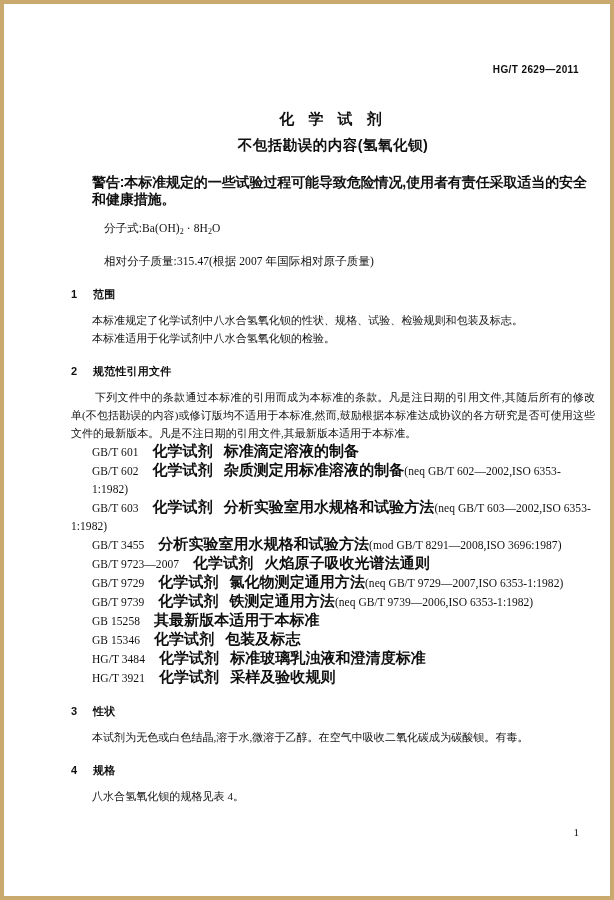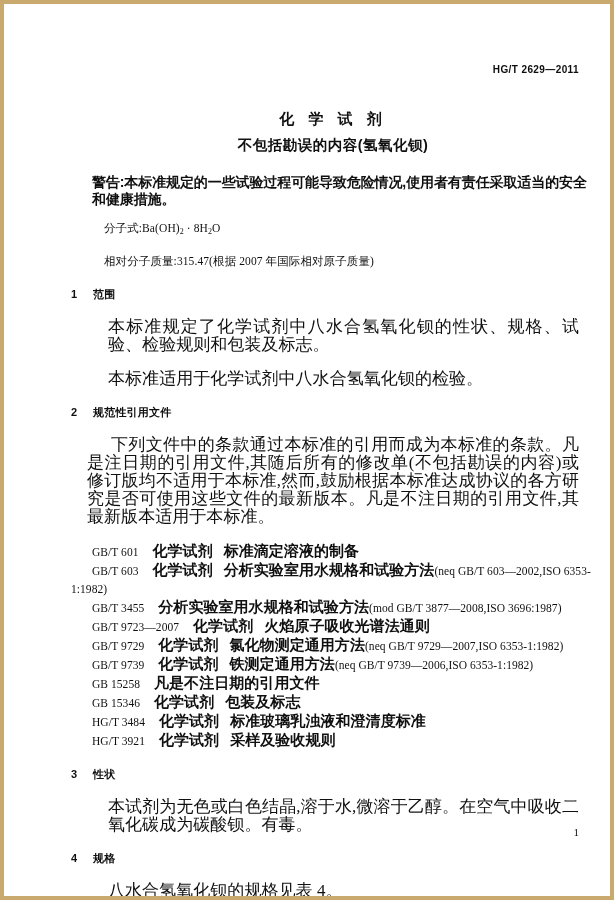--- a/index.html
+++ b/index.html
@@ -99,23 +99,23 @@
     font-weight: bold;
     margin: 17px 0 9px 0;
     letter-spacing: 0.2px;
   }
   .clause-head .clause-no {
     display: inline-block;
     width: 22px;
   }
 
   .clause-para {
-    font-size: 17px;
+    font-size: 11px;
     line-height: 18px;
-    margin: 16px;
+    margin: 0;
     padding-left: 21px;
     text-align: justify;
     letter-spacing: 0.05px;
   }
   .clause-para.flow {
     padding-left: 0;
     text-indent: 24px;
   }
 
   
@@ -187,32 +187,33 @@
       <p class="clause-para">本标准适用于化学试剂中八水合氢氧化钡的检验。</p>
 
       <div class="clause-head">
         <span class="clause-no">2</span><span>规范性引用文件</span>
       </div>
       <p class="clause-para flow">下列文件中的条款通过本标准的引用而成为本标准的条款。凡是注日期的引用文件,其随后所有的修改单(不包括勘误的内容)或修订版均不适用于本标准,然而,鼓励根据本标准达成协议的各方研究是否可使用这些文件的最新版本。凡是不注日期的引用文件,其最新版本适用于本标准。</p>
 
       <ul class="ref-list">
         <li class="ref-item"><span class="ref-code">GB/T 601</span><span class="ref-sep-wide"></span><span class="ref-title">化学试剂</span><span class="ref-sep"></span><span class="ref-title">标准滴定溶液的制备</span></li>
 
+        <li class="ref-item"><span class="ref-code">GB/T 602</span><span class="ref-sep-wide"></span><span class="ref-title">化学试剂</span><span class="ref-sep"></span><span class="ref-title">杂质测定用标准溶液的制备</span><span class="ref-code">(neq GB/T 602—2002,ISO 6353-1:1982)</span></li>
 
         <li class="ref-item hang"><span class="ref-code">GB/T 603</span><span class="ref-sep-wide"></span><span class="ref-title">化学试剂</span><span class="ref-sep"></span><span class="ref-title">分析实验室用水规格和试验方法</span><span class="ref-code">(neq GB/T 603—2002,ISO 6353-1:1982)</span></li>
 
-        <li class="ref-item"><span class="ref-code">GB/T 3455</span><span class="ref-sep-wide"></span><span class="ref-title">分析实验室用水规格和试验方法</span><span class="ref-code">(mod GB/T 3877—2008,ISO 3696:1987)</span></li>
+        <li class="ref-item"><span class="ref-code">GB/T 3455</span><span class="ref-sep-wide"></span><span class="ref-title">分析实验室用水规格和试验方法</span><span class="ref-code">(mod GB/T 8291—2008,ISO 3696:1987)</span></li>
 
         <li class="ref-item"><span class="ref-code">GB/T 9723—2007</span><span class="ref-sep-wide"></span><span class="ref-title">化学试剂</span><span class="ref-sep"></span><span class="ref-title">火焰原子吸收光谱法通则</span></li>
 
         <li class="ref-item"><span class="ref-code">GB/T 9729</span><span class="ref-sep-wide"></span><span class="ref-title">化学试剂</span><span class="ref-sep"></span><span class="ref-title">氯化物测定通用方法</span><span class="ref-code">(neq GB/T 9729—2007,ISO 6353-1:1982)</span></li>
 
         <li class="ref-item"><span class="ref-code">GB/T 9739</span><span class="ref-sep-wide"></span><span class="ref-title">化学试剂</span><span class="ref-sep"></span><span class="ref-title">铁测定通用方法</span><span class="ref-code">(neq GB/T 9739—2006,ISO 6353-1:1982)</span></li>
 
-        <li class="ref-item"><span class="ref-code">GB 15258</span><span class="ref-sep-wide"></span><span class="ref-title">凡是不注日期的引用文件</span></li>
+        <li class="ref-item"><span class="ref-code">GB 15258</span><span class="ref-sep-wide"></span><span class="ref-title">其最新版本适用于本标准</span></li>
 
         <li class="ref-item"><span class="ref-code">GB 15346</span><span class="ref-sep-wide"></span><span class="ref-title">化学试剂</span><span class="ref-sep"></span><span class="ref-title">包装及标志</span></li>
 
         <li class="ref-item"><span class="ref-code">HG/T 3484</span><span class="ref-sep-wide"></span><span class="ref-title">化学试剂</span><span class="ref-sep"></span><span class="ref-title">标准玻璃乳浊液和澄清度标准</span></li>
 
         <li class="ref-item"><span class="ref-code">HG/T 3921</span><span class="ref-sep-wide"></span><span class="ref-title">化学试剂</span><span class="ref-sep"></span><span class="ref-title">采样及验收规则</span></li>
       </ul>
 
       <div class="clause-head">
         <span class="clause-no">3</span><span>性状</span>

